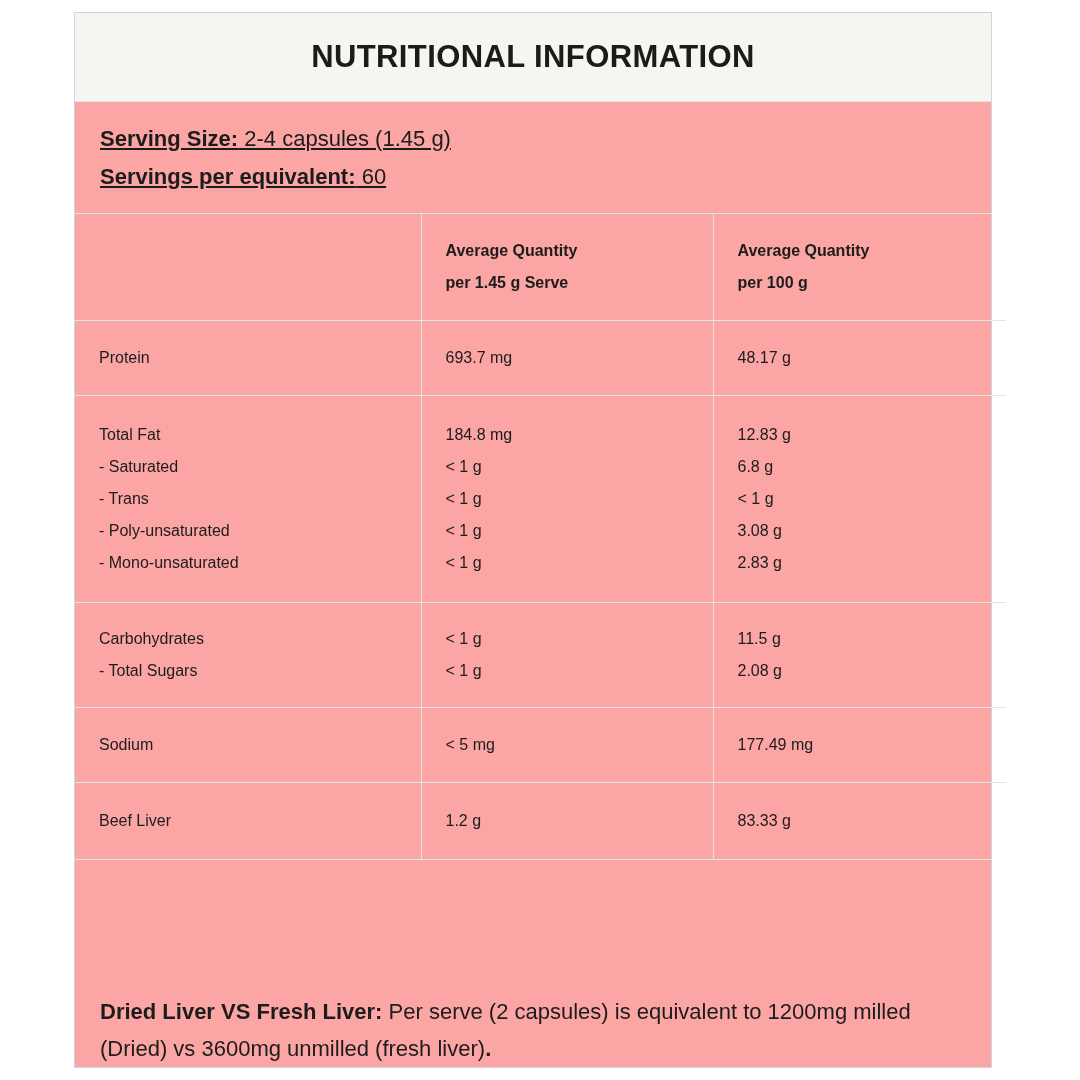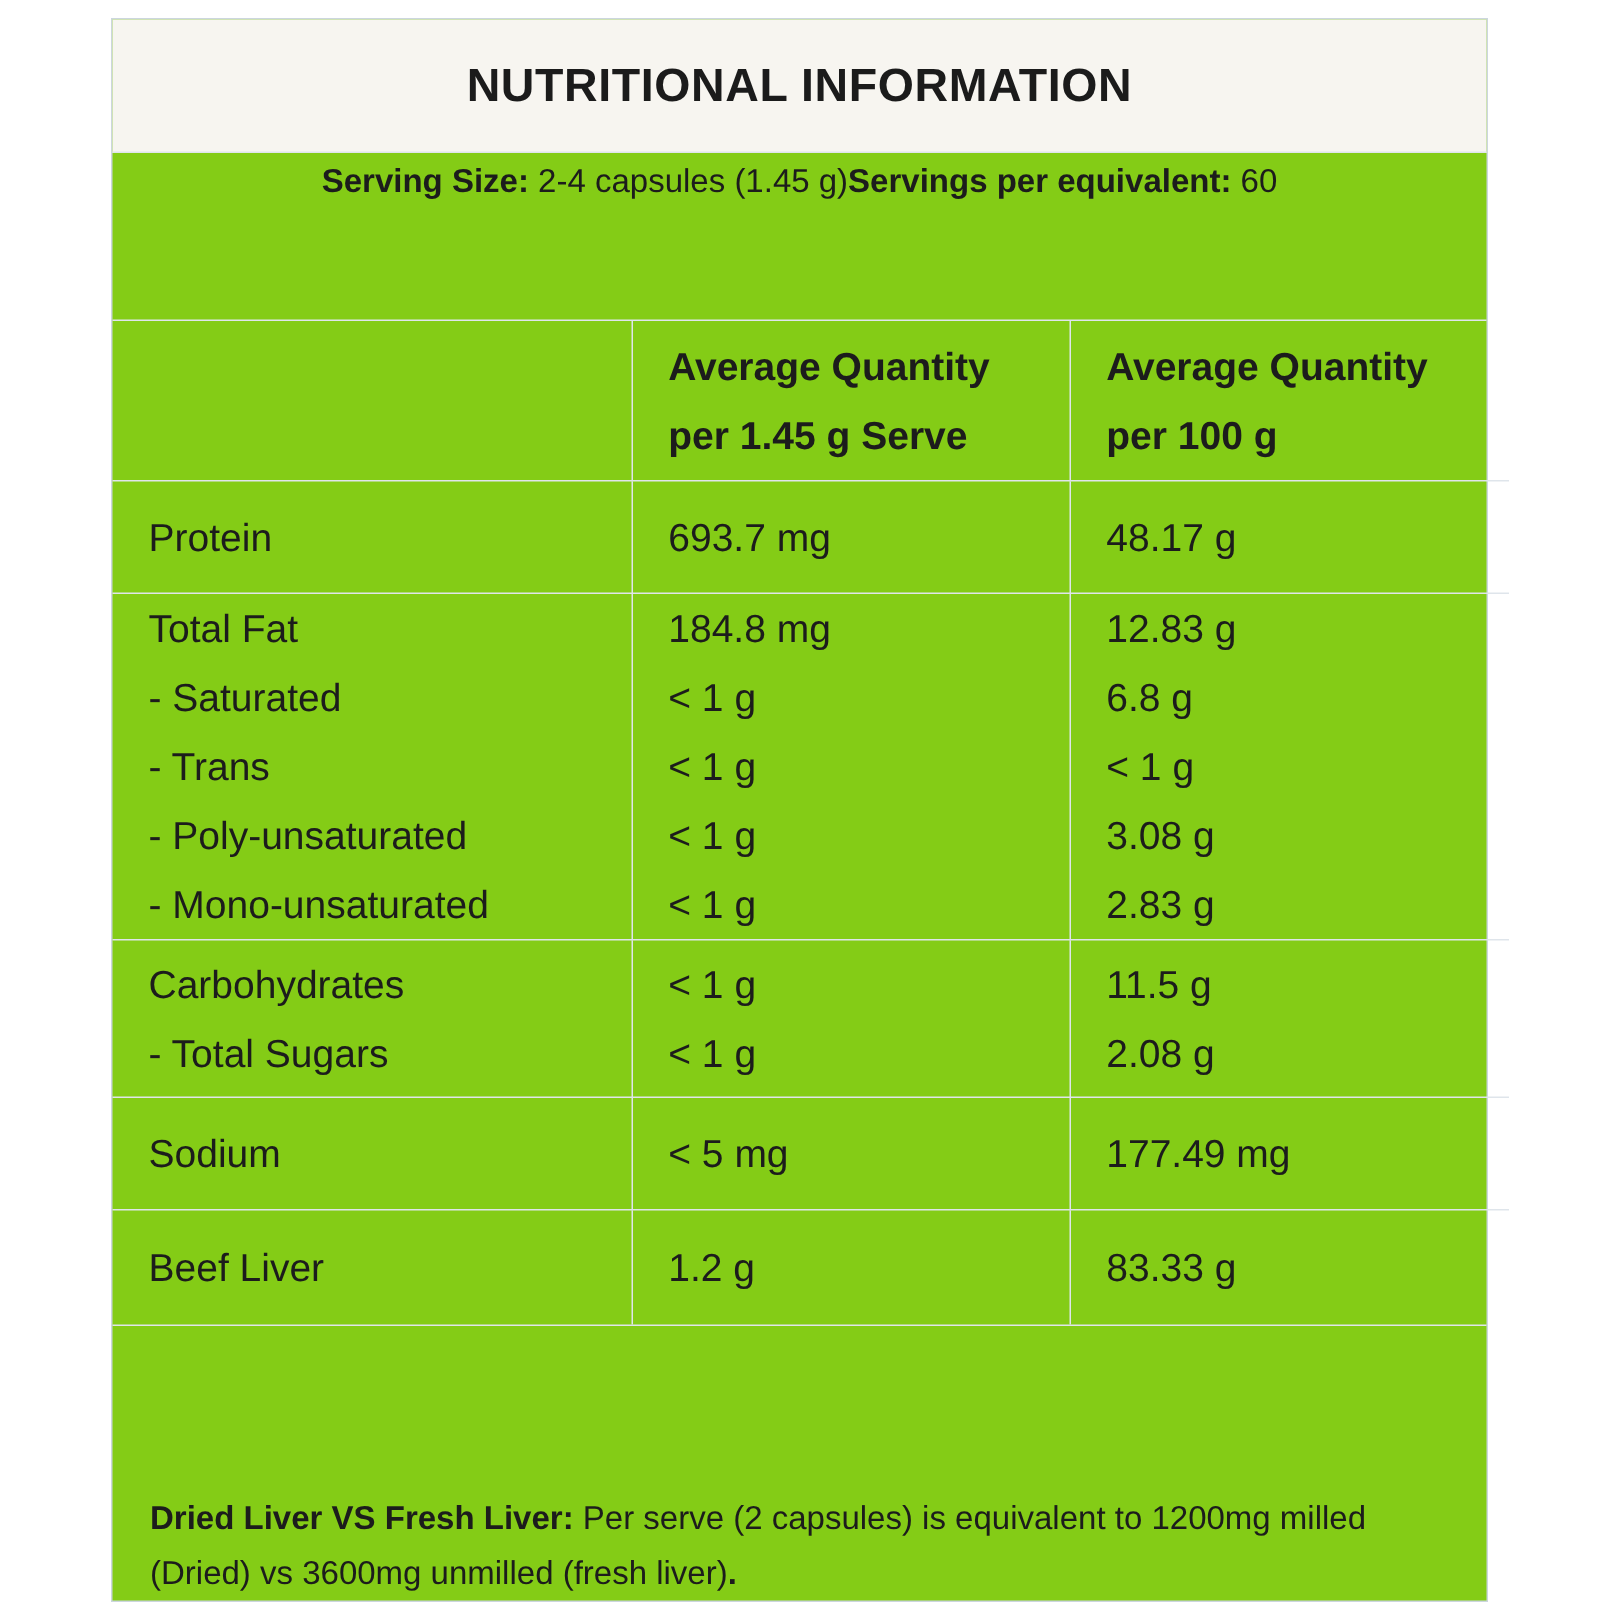--- a/index.html
+++ b/index.html
@@ -14,21 +14,21 @@
   .card {
     position: absolute;
     left: 74px;
     top: 12px;
     width: 918px;
     height: 1056px;
     box-sizing: border-box;
     border: 1px solid #ccd6de;
     display: flex;
     flex-direction: column;
-    background: #84cc16;
+    background: #fca5a5;
   }
   .title-bar {
     height: 88px;
     flex: 0 0 88px;
     background: #f7f5f0;
     border-bottom: 1px solid #dfe5eb;
     display: flex;
     align-items: center;
     justify-content: center;
   }
@@ -36,45 +36,46 @@
     margin: 0;
     font-size: 31px;
     font-weight: 700;
     letter-spacing: 0.4px;
     color: #1b1b1b;
   }
   .serving {
     flex: 0 0 111px;
     border-bottom: 1px solid #dfe5eb;
     display: flex;
-    flex-direction: row;
+    flex-direction: column;
     justify-content: center;
     padding: 0 25px;
     font-size: 22px;
     line-height: 38px;
+    text-decoration: underline;
   }
   .serving p { margin: 0; }
   strong { font-weight: 700; }
 
   table.nutrients {
     border-collapse: collapse;
     border: hidden; 
     width: 100%;
     table-layout: fixed;
   }
   col.c1 { width: 346px; }
   col.c2 { width: 292px; }
   col.c3 { width: 293px; }
   .nutrients th, .nutrients td {
     border: 1px solid #dfe5eb;
     vertical-align: middle;
     text-align: left;
     padding: 0 10px 0 24px;
-    font-size: 26px;
-    line-height: 46px;
+    font-size: 16px;
+    line-height: 32px;
     white-space: pre-line;
     font-weight: 400;
     color: #1c1c1c;
   }
   .nutrients thead th { font-weight: 700; }
   tr.r-head   { height: 106px; }
   tr.r-energy { height: 105px; }
   tr.r-protein{ height: 75px; }
   tr.r-fat    { height: 207px; }
   tr.r-carbs  { height: 105px; }

